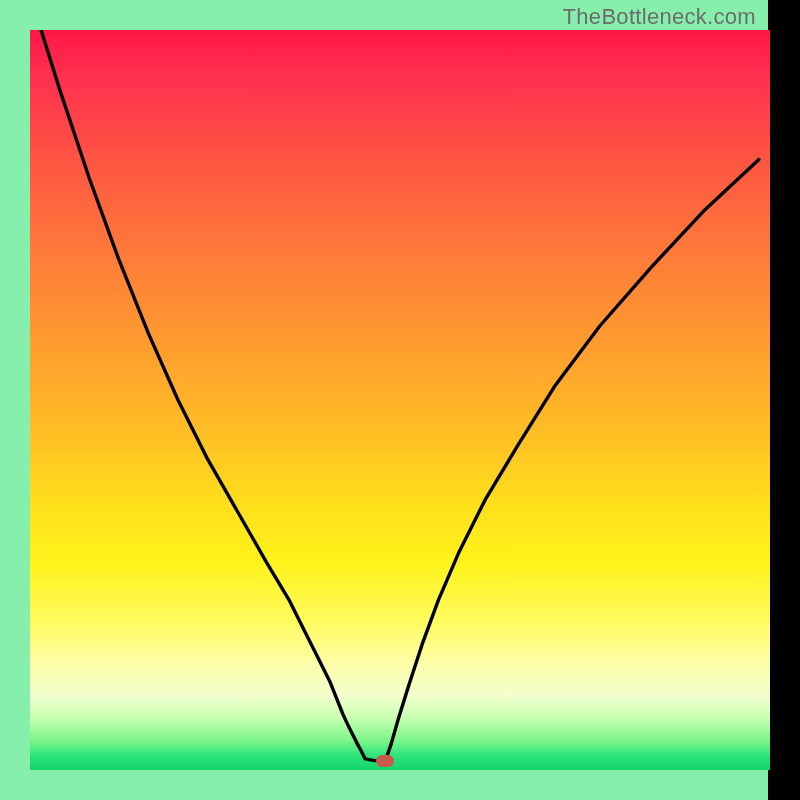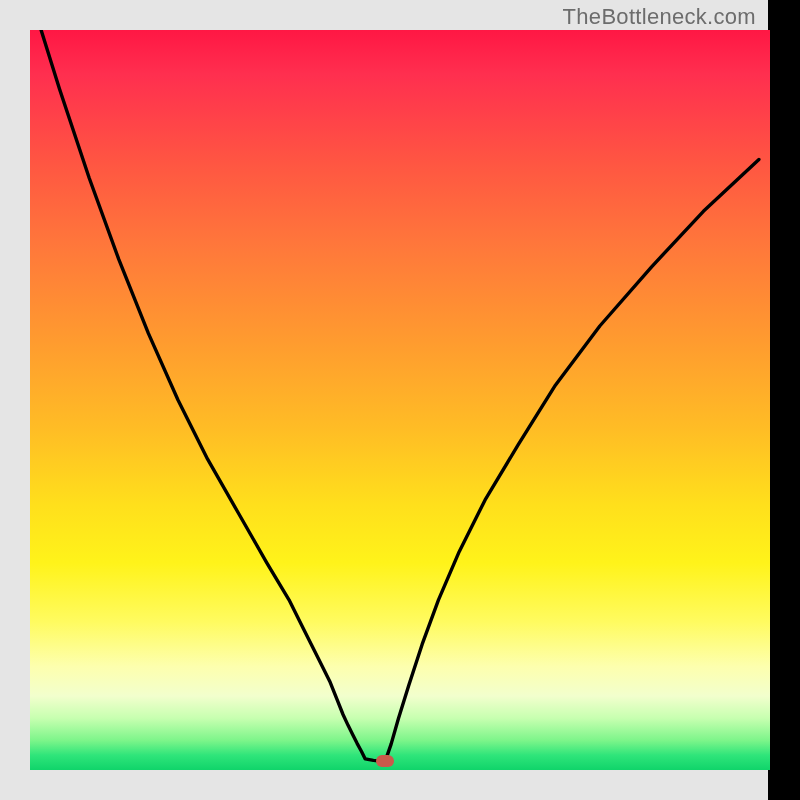--- a/index.html
+++ b/index.html
@@ -8,21 +8,21 @@
     width: 800px;
     height: 800px;
     background: #000;
     overflow: hidden;
     font-family: Arial, Helvetica, sans-serif;
   }
   .frame {
     position: relative;
     width: 768px;
     height: 800px;
-    background: #e5e5e5;
+    background: #86efac;
   }
   .watermark {
     position: absolute;
     top: 4px;
     right: 12px;
     color: #6c6c6c;
     font-size: 22px;
     font-weight: 500;
     letter-spacing: 0.3px;
     user-select: none;

